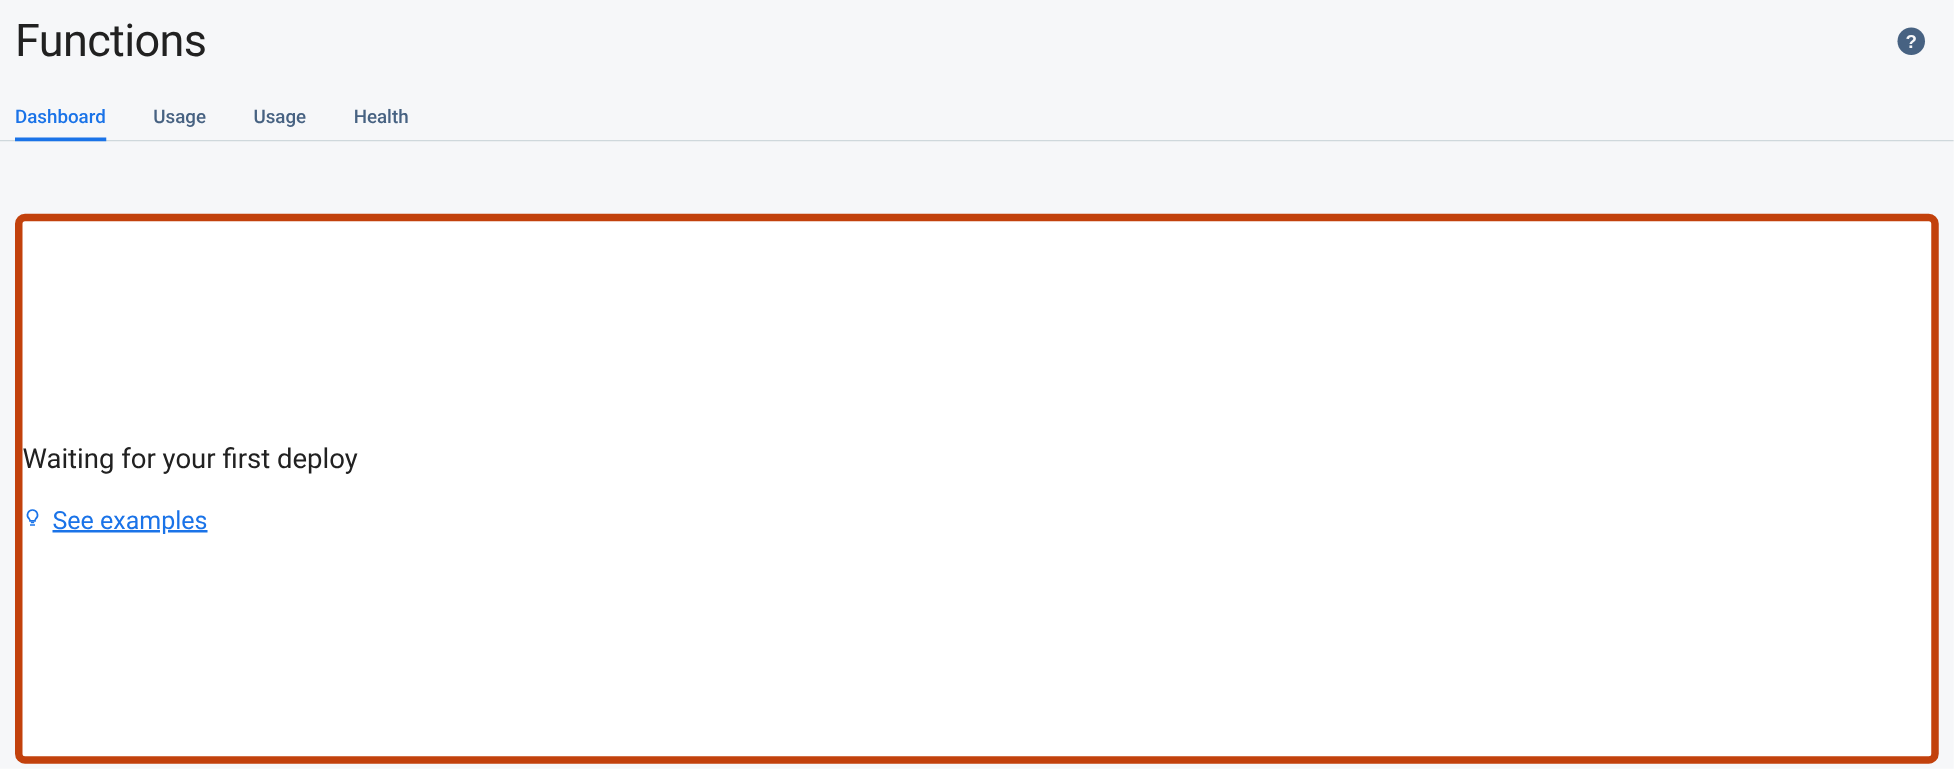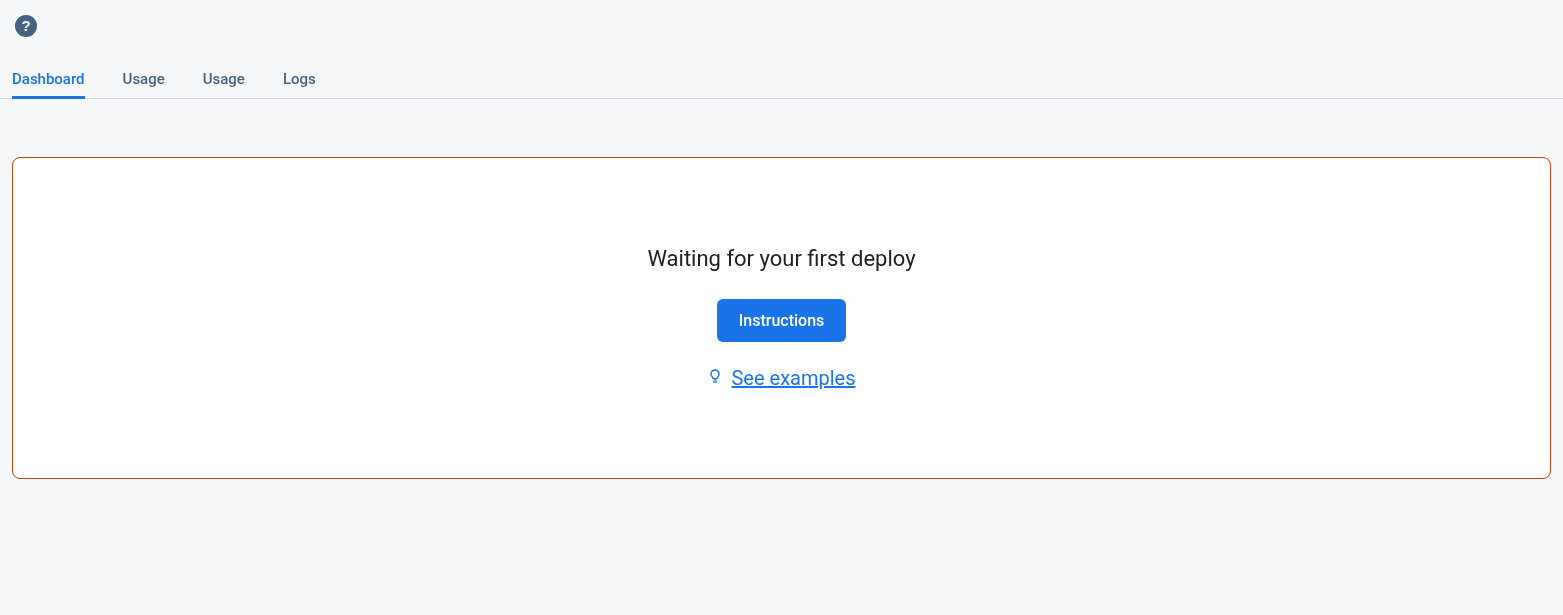--- a/index.html
+++ b/index.html
@@ -61,27 +61,27 @@
       content: "";
       position: absolute;
       left: 0;
       right: 0;
       bottom: -1px;
       height: 3px;
       background: #1a73e8;
     }
     .card {
       background: #fff;
-      border: 1px solid #c2410c;
+      border: 6px solid #c2410c;
       border-radius: 8px;
       margin: 58px 12px 0 12px;
-      height: 322px;
+      height: 440px;
       display: flex;
       flex-direction: column;
-      align-items: center;
+      align-items: flex-start;
       justify-content: center;
       gap: 28px;
     }
     .empty-state-heading {
       font-size: 22px;
       font-weight: 400;
       color: #212121;
     }
     .instructions-btn {
       background: #1a73e8;
@@ -108,38 +108,38 @@
       color: #1a73e8;
       font-size: 20px;
       text-decoration: underline;
       cursor: pointer;
     }
   </style>
 </head>
 <body>
 
 <div class="header">
+  <h1 class="page-title">Functions</h1>
   <div class="help-icon-wrap">
     <svg width="24" height="24" viewBox="0 0 24 24">
       <circle cx="12" cy="12" r="11"></circle>
       <text x="12" y="17" text-anchor="middle" font-size="15" font-weight="bold" fill="#f6f7f9" font-family="Arial">?</text>
     </svg>
   </div>
 </div>
 
 <div class="tabs">
   <div class="tab active">Dashboard</div>
   <div class="tab">Usage</div>
   <div class="tab">Usage</div>
-  <div class="tab">Logs</div>
+  <div class="tab">Health</div>
 </div>
 
 <div class="card">
   <div class="empty-state-heading">Waiting for your first deploy</div>
-  <button class="instructions-btn">Instructions</button>
   <div class="examples-link">
     <span>
       <svg width="16" height="16" viewBox="0 0 24 24" stroke-width="2">
         <path d="M9 21h6"></path>
         <path d="M10 18h4"></path>
         <path d="M12 3a6 6 0 0 0-4 10.5c.8.9 1 1.5 1 2.5h6c0-1 .2-1.6 1-2.5A6 6 0 0 0 12 3z"></path>
       </svg>
     </span>
     <a>See examples</a>
   </div>

